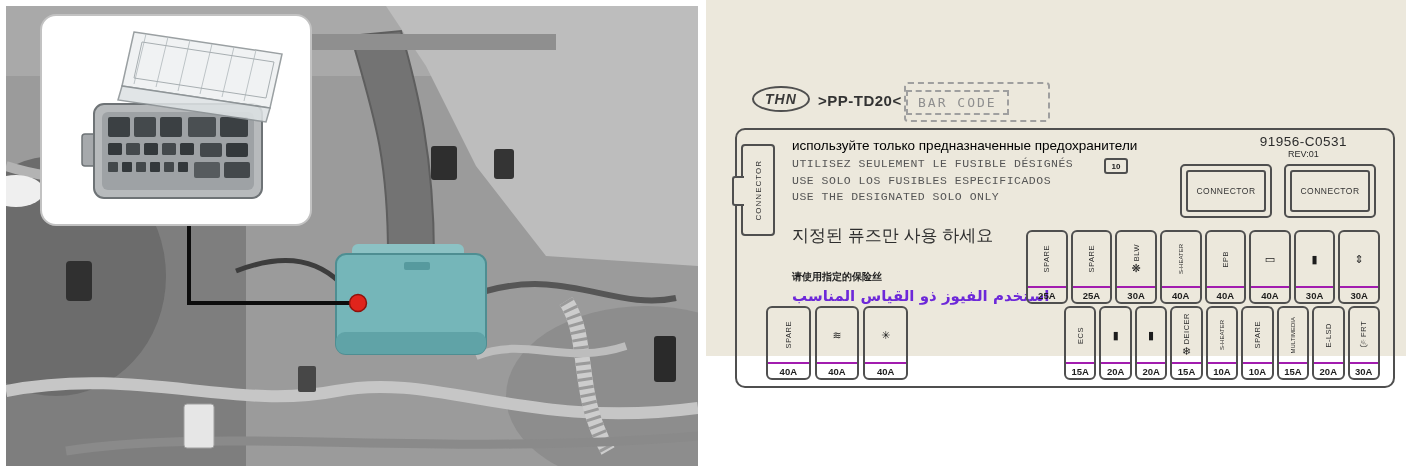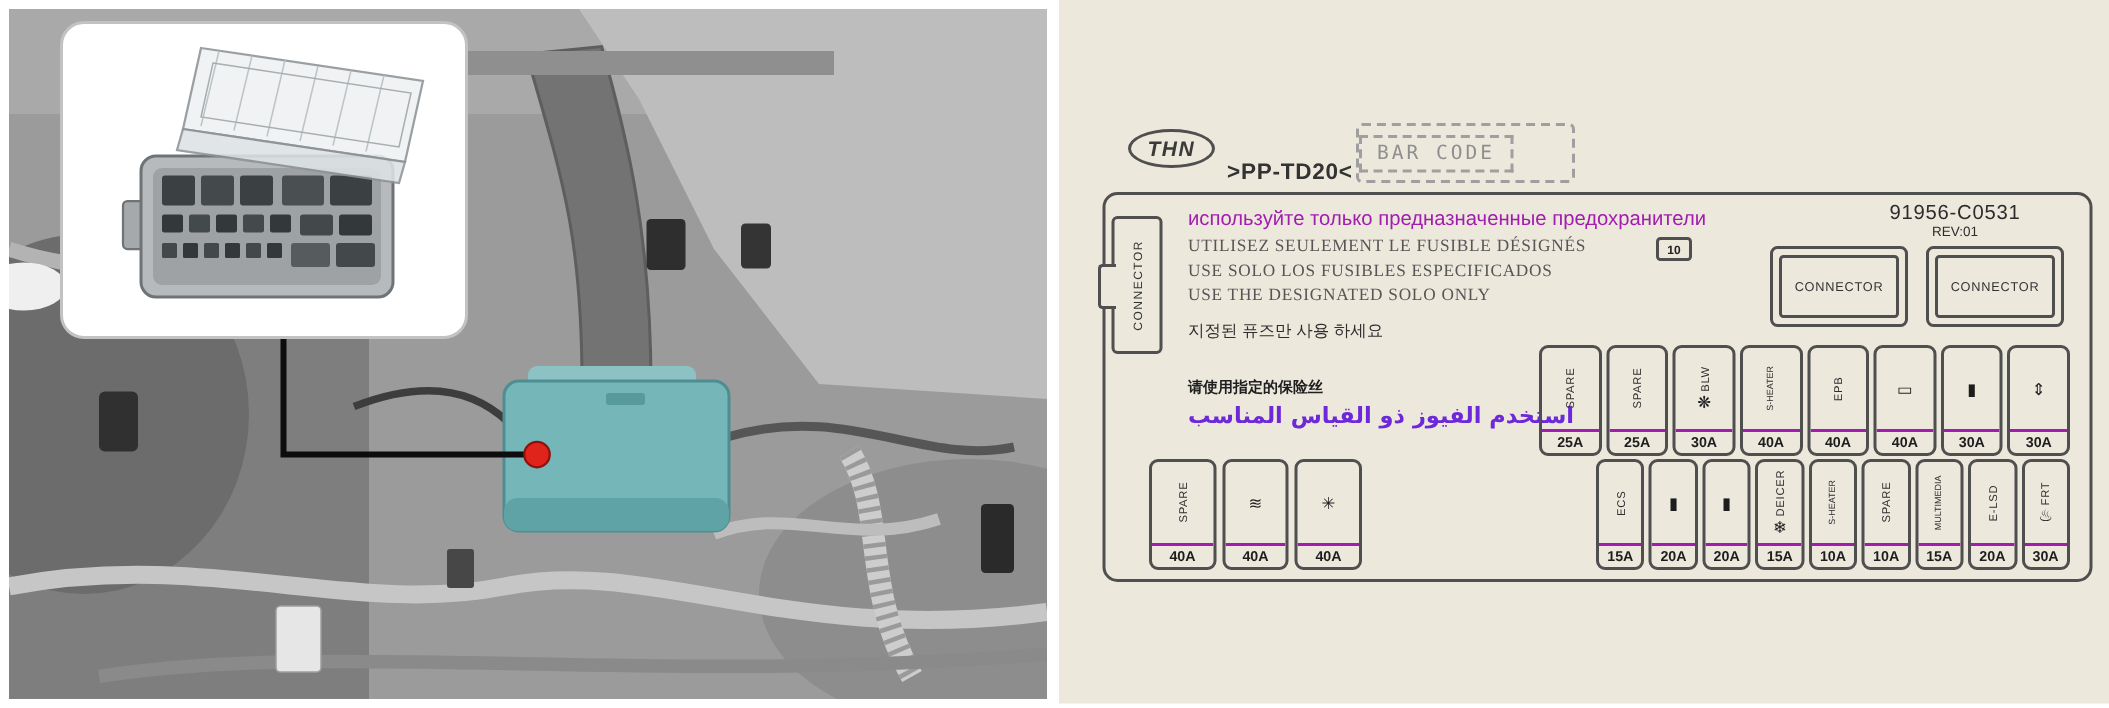--- a/index.html
+++ b/index.html
@@ -5,44 +5,44 @@
   *{box-sizing:border-box;margin:0;padding:0}
   html,body{width:1406px;height:472px}
   body{position:relative;background:#fff;font-family:"Liberation Sans",sans-serif;overflow:hidden;color:#3f3f3f}
 
   
   .photo{position:absolute;left:6px;top:6px;width:692px;height:460px;overflow:hidden;background:#9b9b9b}
   .inset{position:absolute;left:34px;top:8px;width:272px;height:212px;background:#fff;
          border:2px solid #c2c2c2;border-radius:16px;overflow:hidden}
 
   
-  .panel{position:absolute;left:706px;top:0;width:700px;height:469px;background:#ece8dc}
+  .panel{position:absolute;left:706px;top:0;width:700px;height:356px;background:#ece8dc}
 
   .brand{position:absolute;left:46px;top:86px;font-style:italic;font-weight:bold;font-size:14px;
          border:2px solid #4f4f4f;border-radius:50%;padding:3px 11px;letter-spacing:1px;color:#3a3a3a}
-  .model{position:absolute;left:112px;top:106px;font-weight:bold;font-size:15px;letter-spacing:.5px;color:#333}
+  .model{position:absolute;left:112px;top:92px;font-weight:bold;font-size:15px;letter-spacing:.5px;color:#333}
   .barcode{position:absolute;left:198px;top:82px;width:146px;height:40px;border:2px dashed #9f9f9f;
            border-radius:4px;display:flex;align-items:center;}
   .barcode-inner{border:2px dashed #9f9f9f;padding:3px 10px;font-family:"DejaVu Sans Mono",monospace;
                  font-size:13px;letter-spacing:2px;color:#8f8f8f;white-space:nowrap}
 
   .plate{position:absolute;left:29px;top:128px;width:660px;height:260px;border:2px solid #4f4f4f;border-radius:10px}
 
   .vtext{display:block;writing-mode:vertical-rl;transform:rotate(180deg);white-space:nowrap}
 
   .ctab{position:absolute;left:4px;top:14px;width:34px;height:92px;border:2px solid #4f4f4f;border-radius:4px;
         display:flex;align-items:center;justify-content:center;background:#ece8dc}
   .ctab-label{font-size:8px;letter-spacing:1px;color:#333}
   .ctab-notch{position:absolute;left:-11px;top:30px;width:12px;height:30px;border:2px solid #4f4f4f;
               border-right:none;background:#ece8dc;border-radius:3px 0 0 3px}
 
   .warnings{position:absolute;left:55px;top:8px;width:360px}
-  .w-ru{font-size:13.5px;color:#a21caf;margin-bottom:3px}
-  .w-stencil{font-family:Liberation Serif, serif;font-size:11.5px;color:#565656;letter-spacing:.5px;line-height:16.5px}
-  .w-ko{font-size:11px;margin-top:7px;color:#2e2e2e}
+  .w-ru{font-size:13.5px;color:#000000;margin-bottom:3px}
+  .w-stencil{font-family:Liberation Mono, monospace;font-size:11.5px;color:#565656;letter-spacing:.5px;line-height:16.5px}
+  .w-ko{font-size:17px;margin-top:18px;color:#2e2e2e}
   .w-zh{font-size:10px;font-weight:bold;margin-top:23px;color:#1f1f1f}
   .w-ar{font-size:15px;font-weight:bold;margin-top:3px;color:#6d28d9;direction:rtl;text-align:left;
         font-family:"DejaVu Sans",sans-serif}
 
   .mini-fuse{position:absolute;left:367px;top:28px;width:24px;height:16px;border:2px solid #4f4f4f;border-radius:3px;
              font-size:8px;font-weight:bold;display:flex;align-items:center;justify-content:center;color:#222}
 
   .pn{position:absolute;right:46px;top:4px;text-align:center}
   .pn-num{font-size:13.5px;letter-spacing:.5px;color:#2c2c2c}
   .pn-rev{font-size:9px;color:#2c2c2c}

